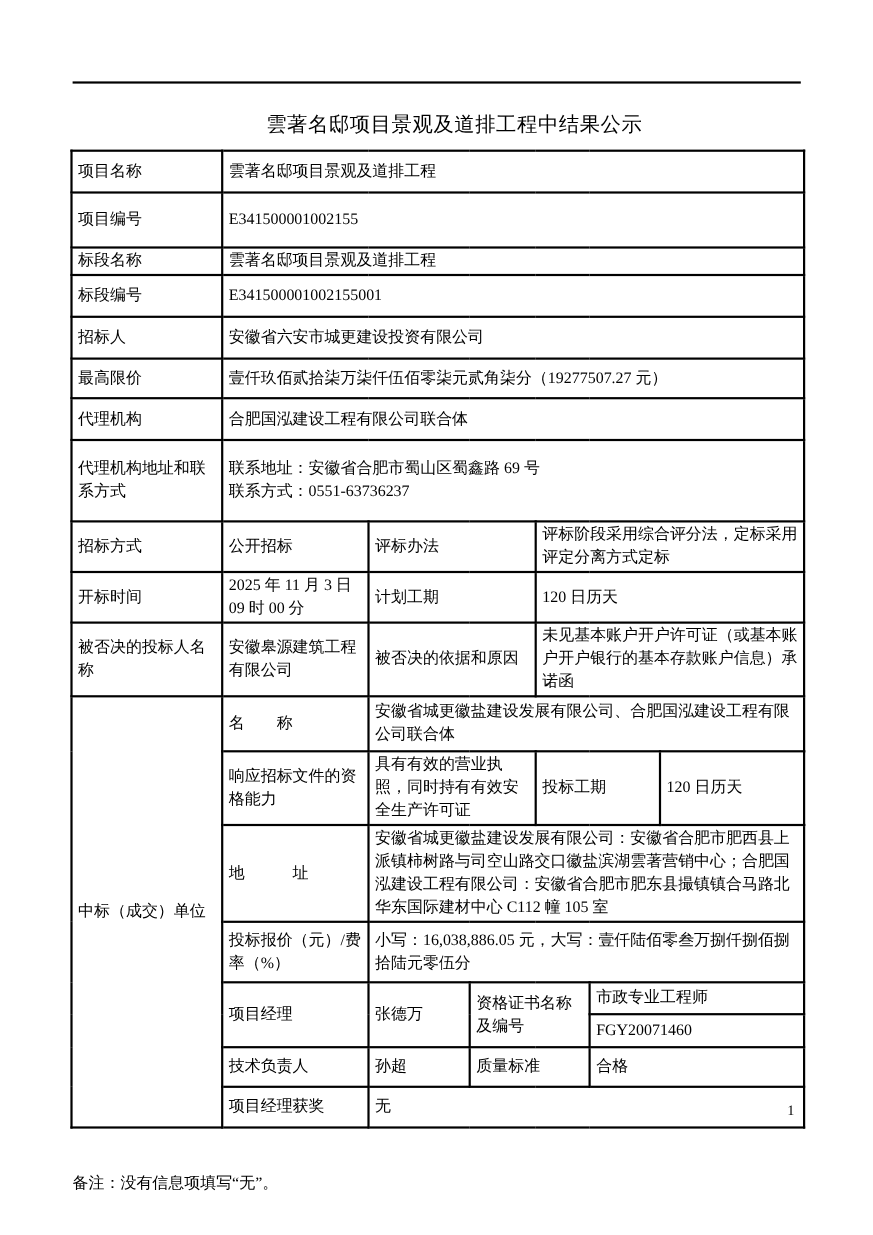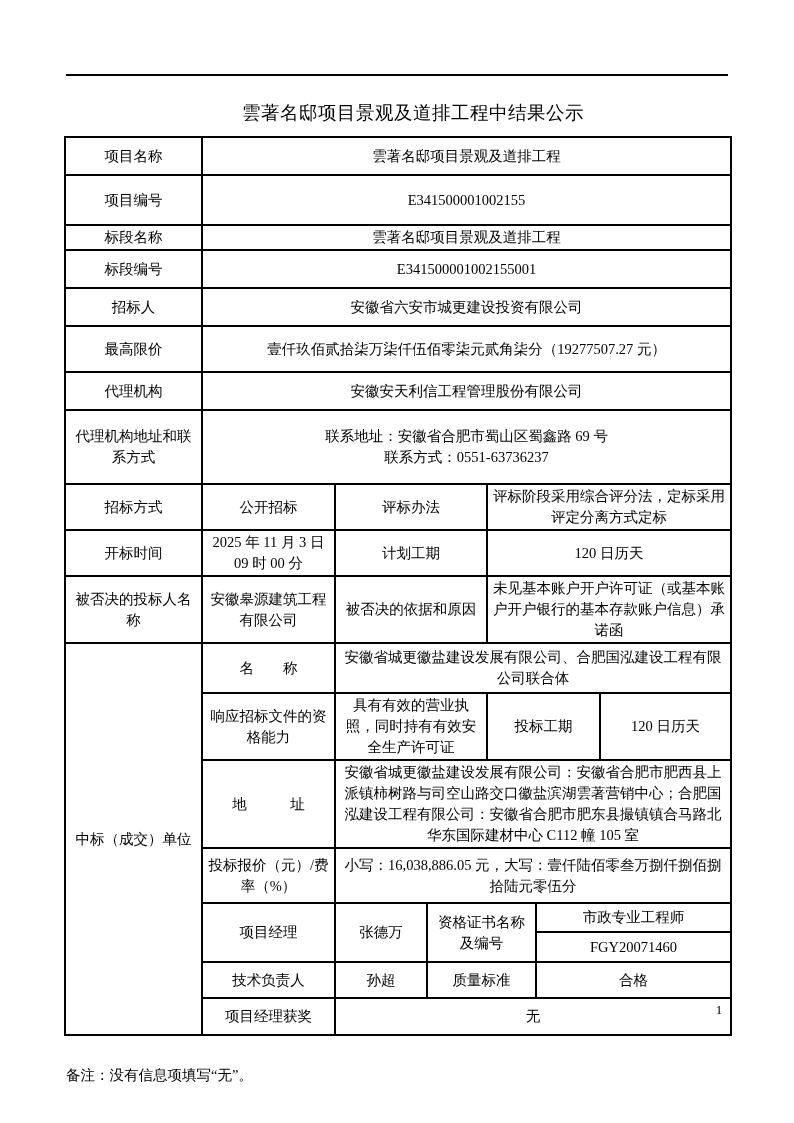--- a/index.html
+++ b/index.html
@@ -32,21 +32,21 @@
     position:absolute;
     left:64px; top:136px;
     width:666px;
     border-collapse:collapse;
     table-layout:fixed;
   }
   table.doc-table td {
     border:2px solid #000;
     font-size:14.5px;
     line-height:21px;
-    text-align:center;
+    text-align:left;
     vertical-align:middle;
     padding:1px 5px;
     overflow:hidden;
     word-break:break-word;
   }
   .footnote {
     position:absolute;
     left:66px; top:1022px;
     font-size:14.5px;
     margin-top:44px;
@@ -92,27 +92,27 @@
         <td colspan="6">雲著名邸项目景观及道排工程</td>
       </tr>
       <tr style="height:38px">
         <td>标段编号</td>
         <td colspan="6">E341500001002155001</td>
       </tr>
       <tr style="height:38px">
         <td>招标人</td>
         <td colspan="6">安徽省六安市城更建设投资有限公司</td>
       </tr>
-      <tr style="height:46px">
+      <tr style="height:36px">
         <td>最高限价</td>
         <td colspan="6">壹仟玖佰贰拾柒万柒仟伍佰零柒元贰角柒分（19277507.27 元）</td>
       </tr>
       <tr style="height:38px">
         <td>代理机构</td>
-        <td colspan="6">安徽安天利信工程管理股份有限公司</td>
+        <td colspan="6">合肥国泓建设工程有限公司联合体</td>
       </tr>
       <tr style="height:74px">
         <td>代理机构地址和联系方式</td>
         <td colspan="6">
           <div>联系地址：安徽省合肥市蜀山区蜀鑫路 69 号</div>
           <div>联系方式：0551-63736237</div>
         </td>
       </tr>
       <tr style="height:39px">
         <td>招标方式</td>

